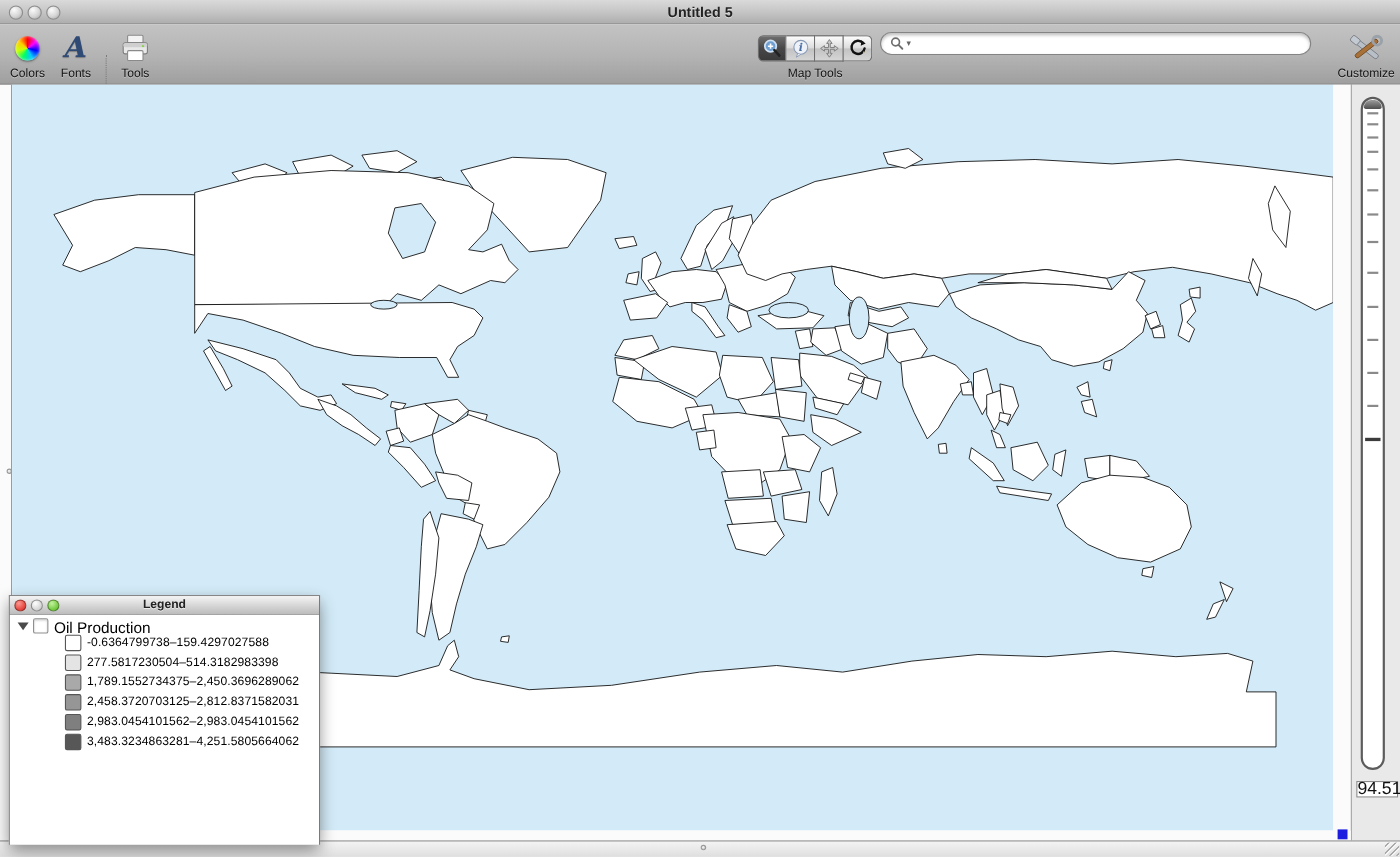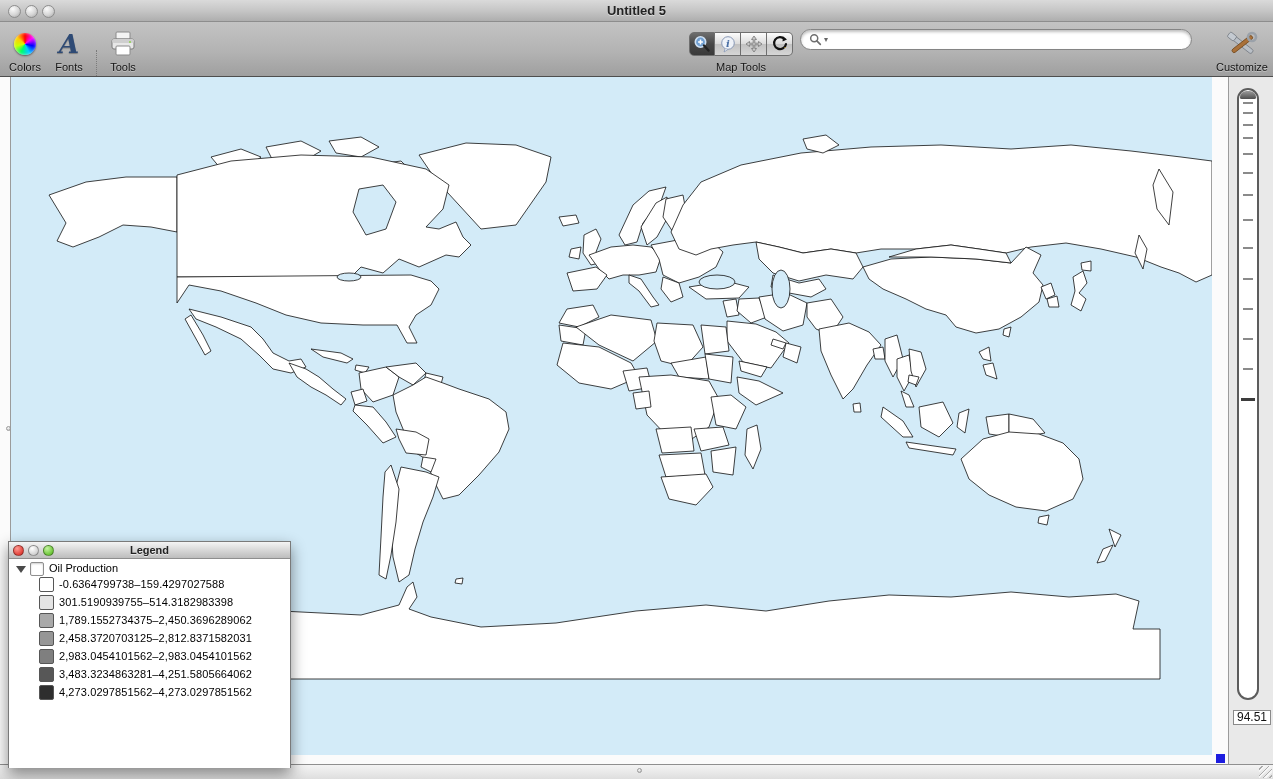--- a/index.html
+++ b/index.html
@@ -70,21 +70,21 @@
     background:repeating-linear-gradient(135deg, transparent 0 2px, #aaaaaa 2px 3px, #f5f5f5 3px 4.5px); }
 
   
   .slider-track { position:absolute; left:1237px; top:11px; width:22px; height:612px;
     background:#ffffff; border:2px solid #5c5c5c; border-radius:11px; }
   .slider-cap { position:absolute; left:1px; right:1px; top:1px; height:8px;
     border-radius:8px 8px 2px 2px; background:linear-gradient(180deg,#9c9c9c,#4f4f4f); }
   .tick { position:absolute; left:4px; right:4px; height:2px; background:#8a8a8a; }
   .tick.indicator { left:2px; right:2px; height:3px; background:#3c3c3c; }
   .zoom-value { position:absolute; left:1233px; top:633px; width:38px; height:15px;
-    background:#ffffff; border:1px solid #8a8a8a; font-size:12px; text-align:center;
+    background:#ffffff; border:1px solid #8a8a8a; font-size:16px; text-align:center;
     line-height:13px; color:#111; }
 
   
   .legend-win { position:absolute; left:8px; top:464px; width:283px; height:227px;
     background:#ffffff; border:1px solid #7a7a7a;
     box-shadow:0 6px 14px rgba(0,0,0,.45); }
   .legend-titlebar { position:relative; height:17px;
     background:linear-gradient(180deg,#f4f4f4 0%,#d8d8d8 50%,#bdbdbd 100%);
     border-bottom:1px solid #8e8e8e; }
   .ltraffic { position:absolute; top:3px; width:11px; height:11px; border-radius:50%;
@@ -95,22 +95,22 @@
   .legend-title { text-align:center; font-size:11px; font-weight:700; color:#222;
     line-height:16px; text-shadow:0 1px 0 rgba(255,255,255,.6); }
   .legend-body { position:relative; height:209px; background:#ffffff; }
   .legend-header { position:absolute; left:0; top:2px; height:17px; width:100%; }
   .disclosure { position:absolute; left:7px; top:5px; width:0; height:0;
     border-left:5px solid transparent; border-right:5px solid transparent;
     border-top:7px solid #4a4a4a; }
   .layer-checkbox { position:absolute; left:21px; top:1px; width:14px; height:14px;
     background:#fff; border:1px solid #8f8f8f; border-radius:2px;
     box-shadow:inset 0 1px 2px rgba(0,0,0,.2); }
-  .layer-label { position:absolute; left:40px; top:1px; font-size:11px; color:#000; }
-  .legend-rows { position:absolute; left:0; top:17px; width:100%; }
+  .layer-label { position:absolute; left:40px; top:1px; font-size:14px; color:#000; }
+  .legend-rows { position:absolute; left:0; top:17px; width:100%;padding-left:20px; }
   .legend-row { position:relative; height:18px; }
   .legend-swatch { position:absolute; left:30px; top:1px; width:15px; height:15px;
     border:1px solid #565656; border-radius:2px; }
   .legend-text { position:absolute; left:50px; top:2px; font-size:11px; color:#000;
     letter-spacing:0.1px; }
 </style>
 </head>
 <body>
 
 <div class="window">
@@ -372,40 +372,36 @@
           <div class="layer-checkbox"></div>
           <div class="layer-label">Oil Production</div>
         </div>
         <div class="legend-rows">
             <div class="legend-row">
               <span class="legend-swatch" style="background: rgb(255, 255, 255);"></span>
               <span class="legend-text">-0.6364799738–159.4297027588</span>
             </div>
             <div class="legend-row">
               <span class="legend-swatch" style="background: rgb(228, 228, 228);"></span>
-              <span class="legend-text">301.5190939755–514.3182983398</span>
+              <span class="legend-text">277.5817230504–514.3182983398</span>
             </div>
             <div class="legend-row">
               <span class="legend-swatch" style="background: rgb(169, 169, 169);"></span>
               <span class="legend-text">1,789.1552734375–2,450.3696289062</span>
             </div>
             <div class="legend-row">
               <span class="legend-swatch" style="background: rgb(150, 150, 150);"></span>
               <span class="legend-text">2,458.3720703125–2,812.8371582031</span>
             </div>
             <div class="legend-row">
               <span class="legend-swatch" style="background: rgb(127, 127, 127);"></span>
               <span class="legend-text">2,983.0454101562–2,983.0454101562</span>
             </div>
             <div class="legend-row">
               <span class="legend-swatch" style="background: rgb(87, 87, 87);"></span>
               <span class="legend-text">3,483.3234863281–4,251.5805664062</span>
             </div>
-            <div class="legend-row">
-              <span class="legend-swatch" style="background: rgb(46, 46, 46);"></span>
-              <span class="legend-text">4,273.0297851562–4,273.0297851562</span>
-            </div>
           </div>
       </div>
     </div>
 
   </div>
 </div>
 
 </body></html>

